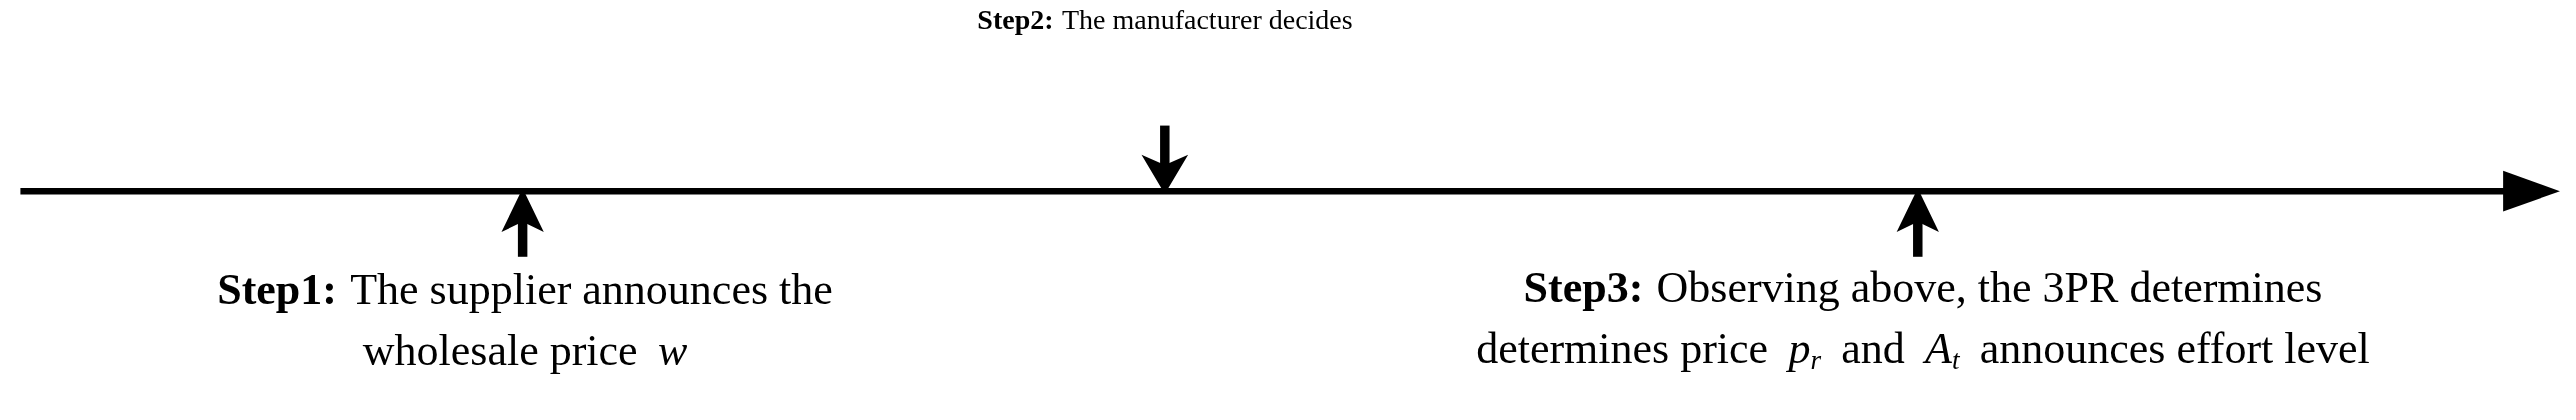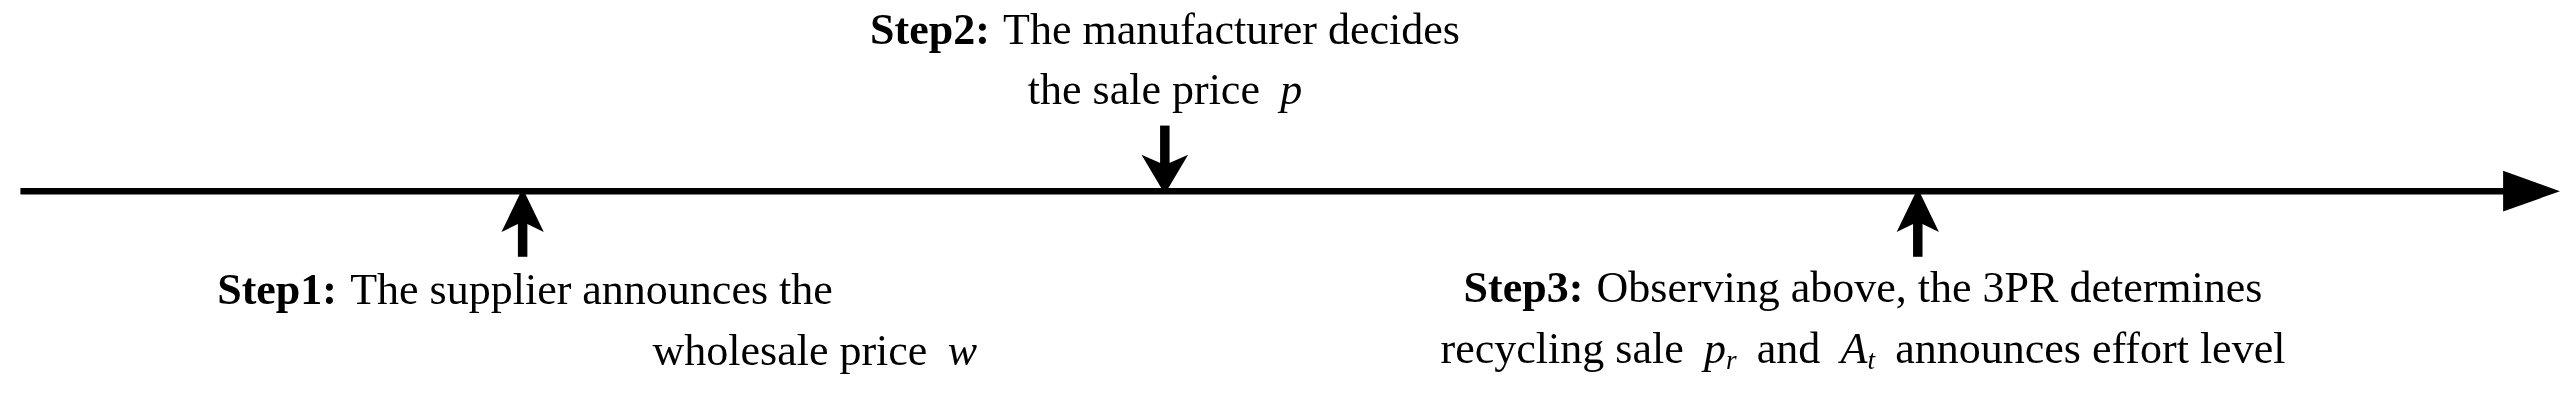--- a/index.html
+++ b/index.html
@@ -42,39 +42,39 @@
     vertical-align: -0.22em;
     line-height: 0;
   }
   
   #step2-block {
     position: absolute;
     left: 691px;
     top: 4.4px;
     width: 948px;
     text-align: center;
-    font-size: 44px;
+    font-size: 28px;
   }
   #step2-line1 { display: block; }
   #step2-line2 { display: block; margin-top: 8.7px; }
   
   #step1-block {
     position: absolute;
     left: 73px;
     top: 264px;
     width: 904px;
     text-align: center;
     font-size: 44px;
   }
   #step1-line1 { display: block; }
-  #step1-line2 { display: block; margin-top: 10.2px; text-align: right; }
+  #step1-line2 { display: block; margin-top: 10.2px; }
   
   #step3-block {
     position: absolute;
-    left: 1236px;
+    left: 1296px;
     top: 262px;
     width: 1254px;
     text-align: center;
     font-size: 44px;
   }
   #step3-line1 { display: block; }
   #step3-line2 { display: block; margin-top: 10.2px; }
   .sp { display: inline-block; width: 0.30em; }
   .sp-wide { display: inline-block; width: 0.46em; }
 </style>
@@ -103,37 +103,34 @@
     <g>
       <line x1="2631" y1="352" x2="2631" y2="278" stroke="#000000" stroke-width="13" stroke-linecap="butt"></line>
       <polygon points="2631,258 2602,318 2631,304 2660,318" fill="#000000"></polygon>
     </g>
   </svg>
 
   <div id="step2-block">
     <span id="step2-line1">
       <span class="step-label">Step2:</span><span class="sp"></span><span class="body-text">The manufacturer decides</span>
     </span>
-    <span id="step2-line2">
-      <span class="body-text">the sale price</span><span class="sp-wide"></span><span class="mathvar">p</span>
-    </span>
   </div>
 
   <div id="step1-block">
     <span id="step1-line1">
       <span class="step-label">Step1:</span><span class="sp"></span><span class="body-text">The supplier announces the</span>
     </span>
     <span id="step1-line2">
       <span class="body-text">wholesale price</span><span class="sp-wide"></span><span class="mathvar">w</span>
     </span>
   </div>
 
   <div id="step3-block">
     <span id="step3-line1">
       <span class="step-label">Step3:</span><span class="sp"></span><span class="body-text">Observing above, the 3PR determines</span>
     </span>
     <span id="step3-line2">
-      <span class="body-text">recycling sale</span><span class="sp-wide"></span><span class="mathvar"><span>p</span><sub>r</sub></span><span class="sp-wide"></span><span class="body-text">and</span><span class="sp-wide"></span><span class="mathvar"><span>A</span><sub>t</sub></span><span class="sp-wide"></span><span class="body-text">announces effort level</span>
+      <span class="body-text">determines price</span><span class="sp-wide"></span><span class="mathvar"><span>p</span><sub>r</sub></span><span class="sp-wide"></span><span class="body-text">and</span><span class="sp-wide"></span><span class="mathvar"><span>A</span><sub>t</sub></span><span class="sp-wide"></span><span class="body-text">announces effort level</span>
     </span>
   </div>
 
 </div>
 
 
 </body></html>

